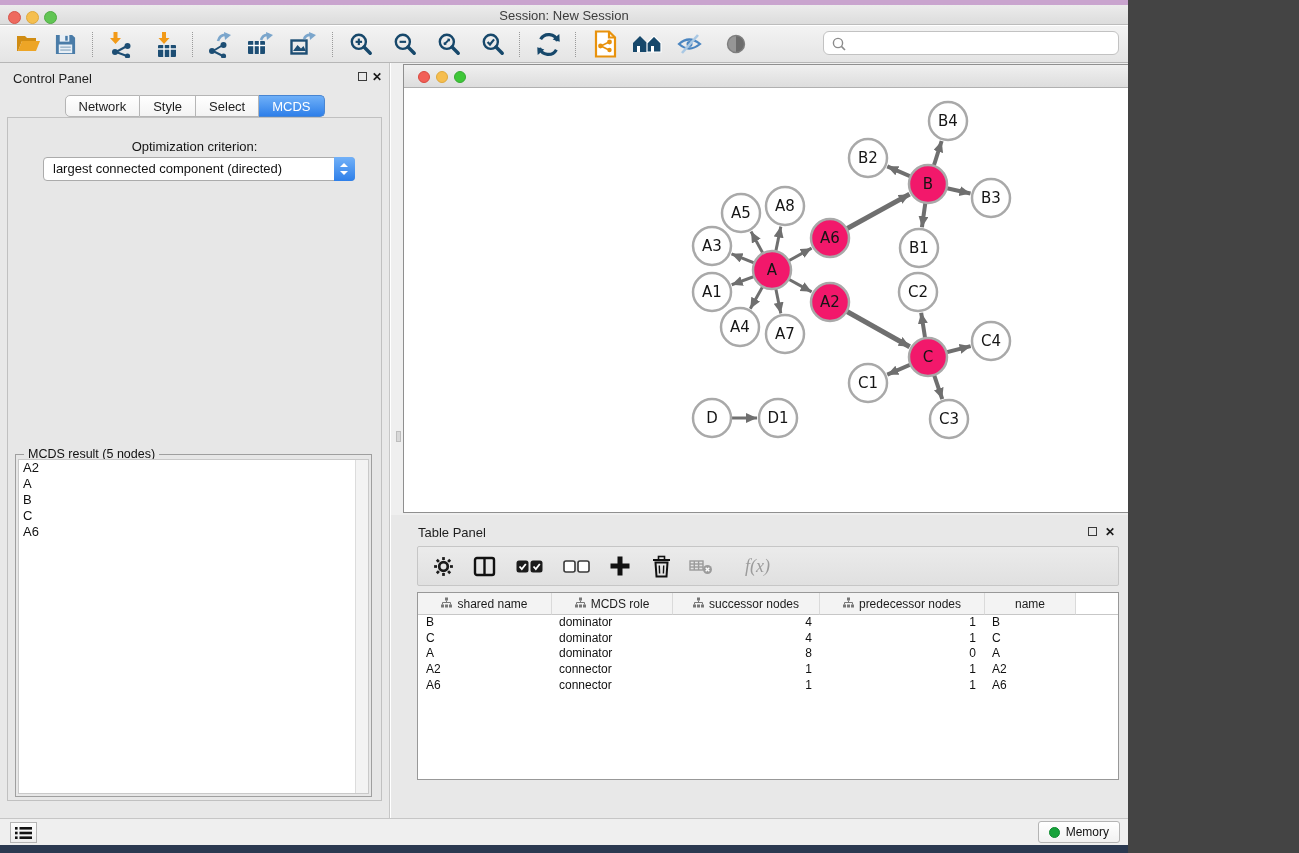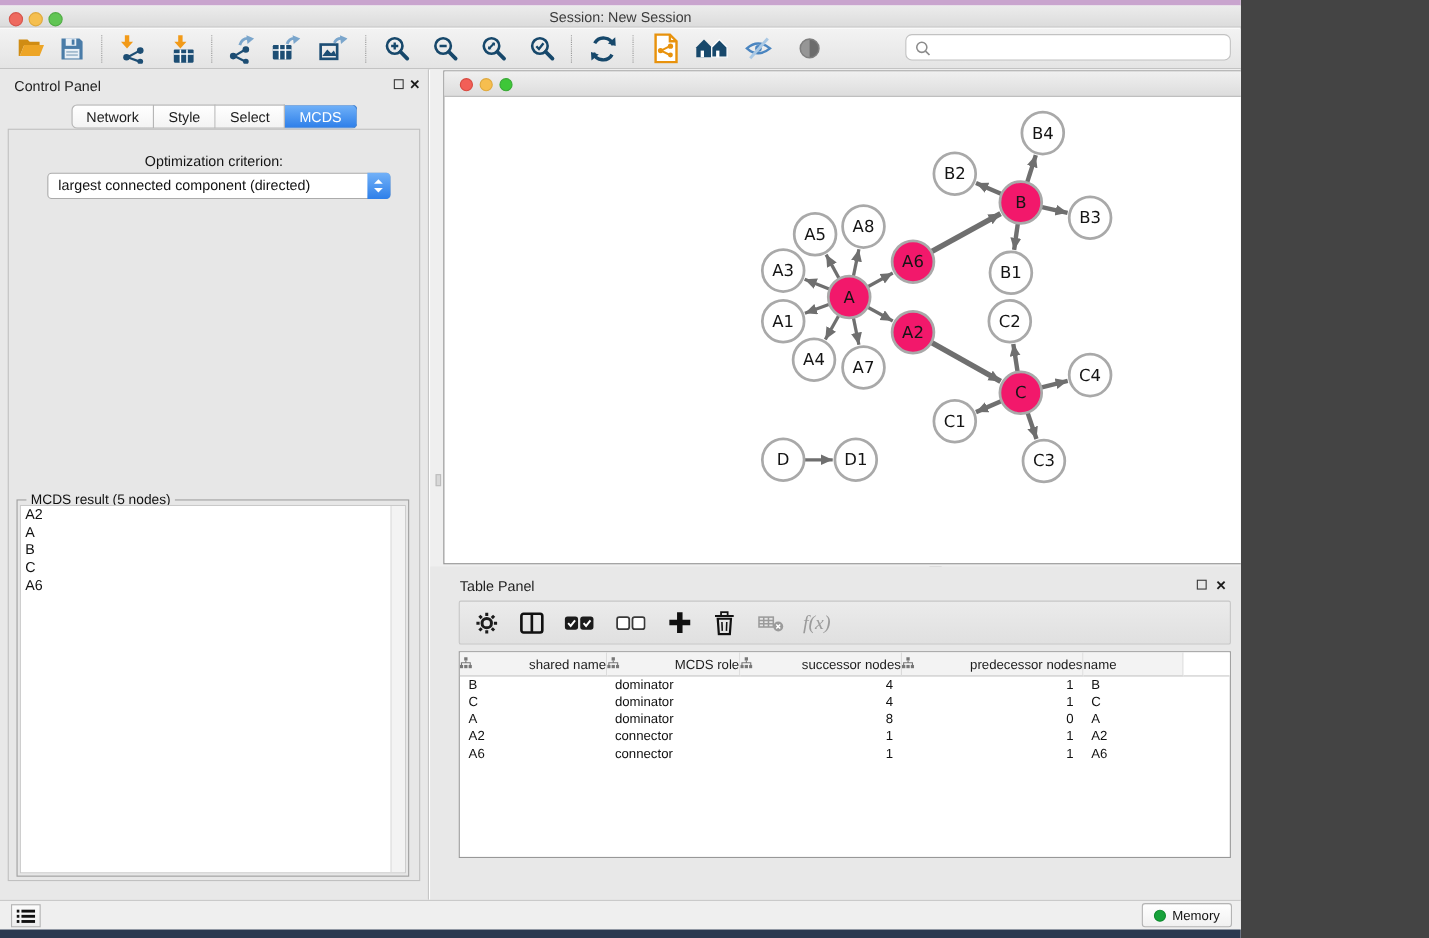--- a/index.html
+++ b/index.html
@@ -58,25 +58,25 @@
 .ntl.g{left:50px;background:#3ec738;border:1px solid #37a934}
 #graph{position:absolute;left:0;top:23px}
 .grip{position:absolute;right:1px;bottom:1px;width:12px;height:12px;
  background:repeating-linear-gradient(135deg,transparent 0 2px,#a9a9a9 2px 3px)}
 .mark1{position:absolute;left:396px;top:431px;width:5px;height:11px;background:#d8d8d8;border:1px solid #bdbdbd}
 .mark2{position:absolute;left:845px;top:515px;width:11px;height:5px;background:#d8d8d8;border:1px solid #bdbdbd}
 
 .table-panel{position:absolute;left:391px;top:515px;right:0;bottom:35px;background:#e8e8e8}
 .tp-title{position:absolute;left:27px;top:10px}
 .tp-toolbar{position:absolute;left:26px;right:9px;top:31px;height:40px;background:linear-gradient(#ebebeb,#e0e0e0);border:1px solid #c6c6c6;border-radius:2px;display:flex;align-items:center;gap:17px;padding-left:13px}
-.tp-toolbar .tibtn{display:flex;align-items:center;justify-content:flex-start;width:24px;height:26px}
+.tp-toolbar .tibtn{display:flex;align-items:center;justify-content:flex-end;width:24px;height:26px}
 .fx{font-family:"Liberation Serif",serif;font-style:italic;font-size:18px;color:#9b9b9b}
 .tbl{position:absolute;left:26px;right:9px;top:77px;height:188px;background:#fff;border:1px solid #989898;overflow:hidden}
 .tgrid{display:grid;grid-template-columns:134px 121px 147px 165px 91px 1fr}
-.thead .th{height:22px;background:#f3f3f3;border-right:1px solid #dadada;border-bottom:1px solid #c7c7c7;display:flex;align-items:center;justify-content:space-between;gap:5px;font-size:12px;color:#1c1c1c}
+.thead .th{height:22px;background:#f3f3f3;border-right:1px solid #dadada;border-bottom:1px solid #c7c7c7;display:flex;align-items:center;justify-content:center;gap:5px;font-size:12px;color:#1c1c1c}
 .thead .th.fill{background:#fff;border-right:none}
 .trow{height:15.7px;font-size:12px;color:#111}
 .trow div{line-height:15.7px;white-space:nowrap}
 .c0{padding-left:8px}.c1{padding-left:7px}.c2{text-align:right;padding-right:8px}
 .c3{text-align:right;padding-right:9px}.c4{padding-left:7px}
 .tbl-tabs{position:absolute;bottom:6px;left:50%;transform:translateX(-50%)}
 
 .statusbar{position:absolute;left:0;bottom:8px;width:100%;height:27px;background:#efefef;border-top:1px solid #c6c6c6}
 .list-btn{position:absolute;left:10px;top:3px;width:27px;height:21px;background:linear-gradient(#fcfcfc,#ededed);border:1px solid #b4b4b4;display:flex;align-items:center;justify-content:center}
 .mem-btn{position:absolute;right:8px;top:2px;height:22px;background:linear-gradient(#ffffff,#f1f1f1);border:1px solid #b4b4b4;border-radius:3px;display:flex;align-items:center;gap:6px;padding:0 10px;font-size:12px;color:#111}

